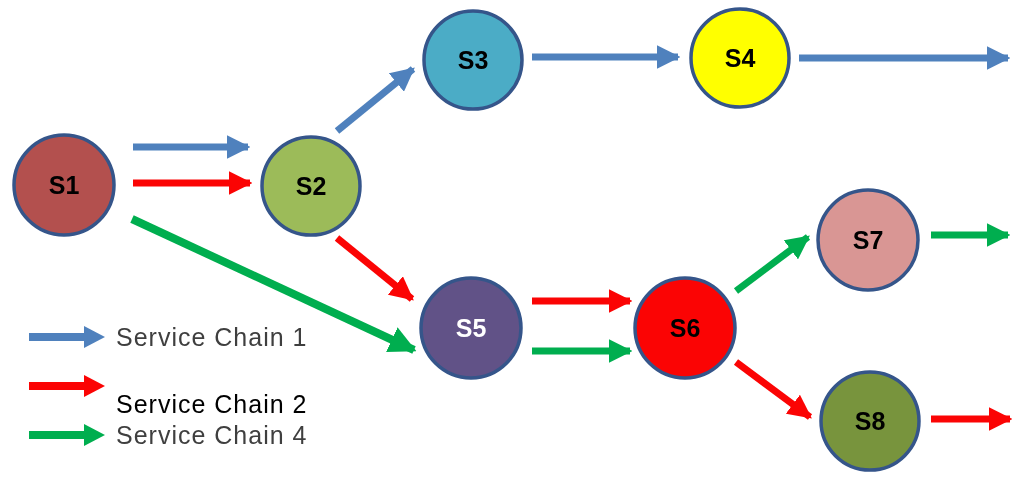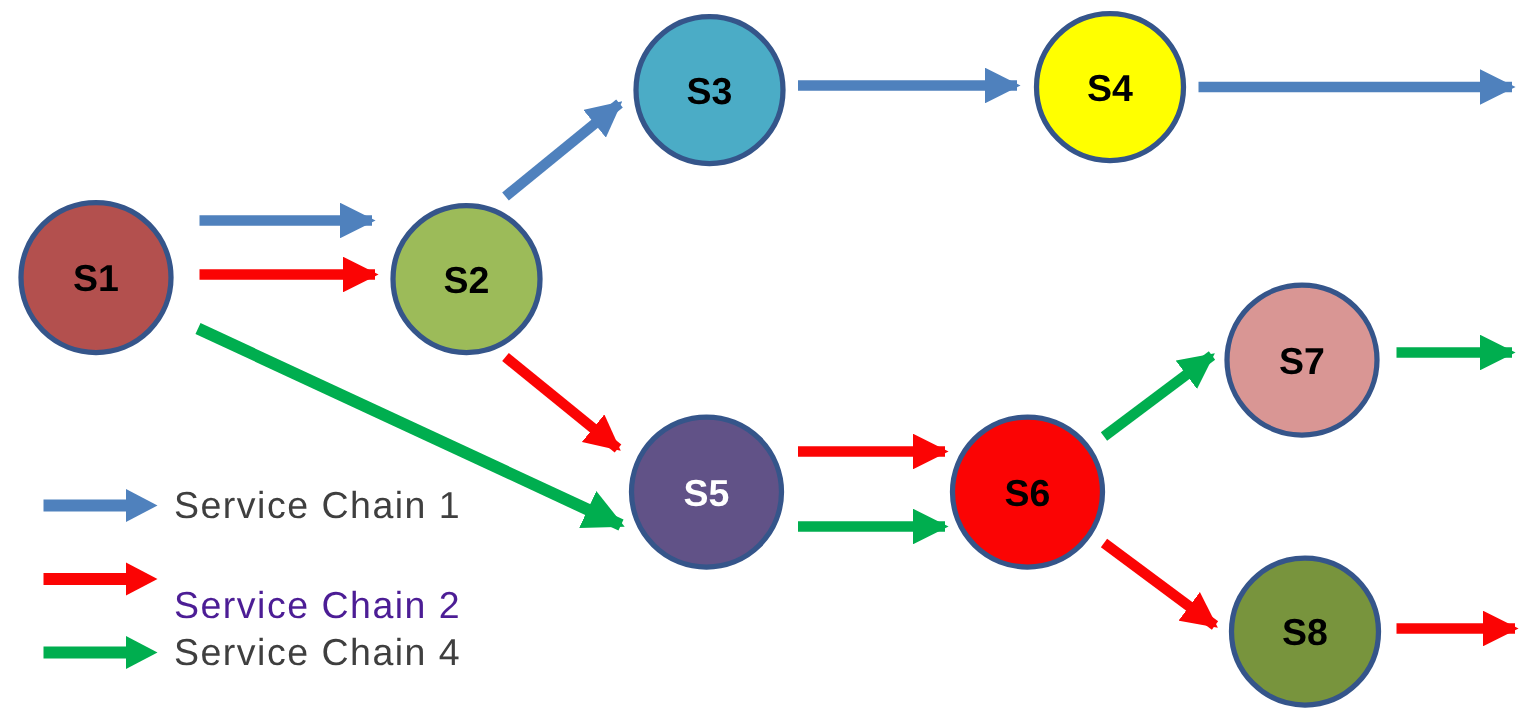--- a/index.html
+++ b/index.html
@@ -108,21 +108,21 @@
           <i class="shaft" style="background: rgb(79, 129, 189);"></i>
           <i class="head" style="border-left-color: rgb(79, 129, 189);"></i>
         </span>
       <span class="legend-label" style="color: rgb(63, 63, 63);">Service Chain 1</span>
     </div>
     <div class="legend-row">
       <span class="legend-arrow">
           <i class="shaft" style="background: rgb(251, 4, 4);"></i>
           <i class="head" style="border-left-color: rgb(251, 4, 4);"></i>
         </span>
-      <span class="legend-label" style="color: #4c1d95; margin-top: 36px;">Service Chain 2</span>
+      <span class="legend-label" style="color: #000000; margin-top: 36px;">Service Chain 2</span>
     </div>
     <div class="legend-row">
       <span class="legend-arrow">
           <i class="shaft" style="background: rgb(0, 174, 79);"></i>
           <i class="head" style="border-left-color: rgb(0, 174, 79);"></i>
         </span>
       <span class="legend-label" style="color: rgb(63, 63, 63);">Service Chain 4</span>
     </div>
   </div>
 </div>

